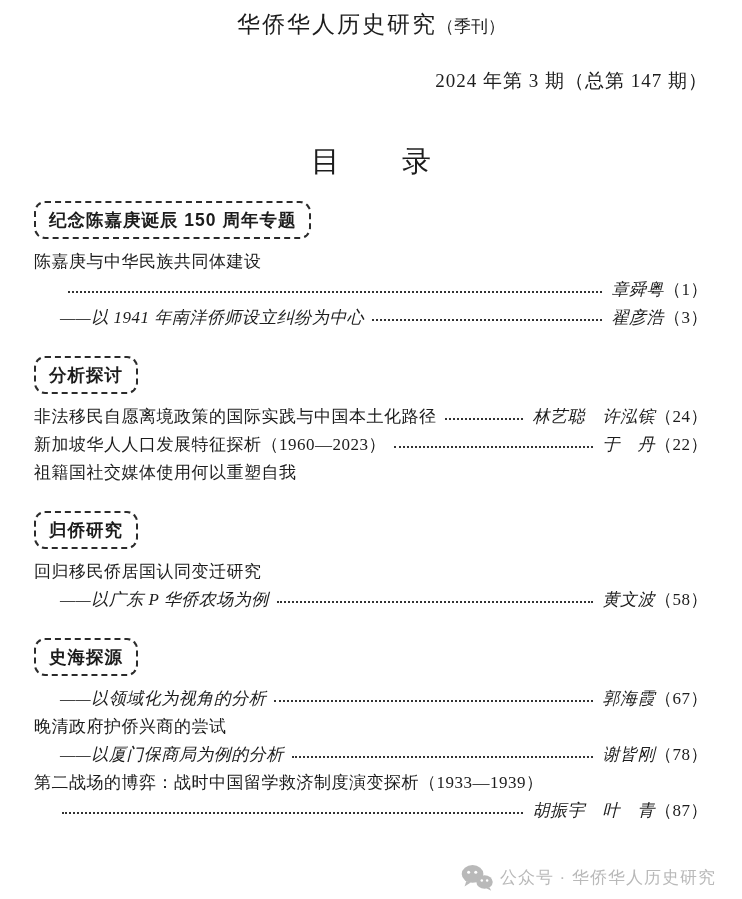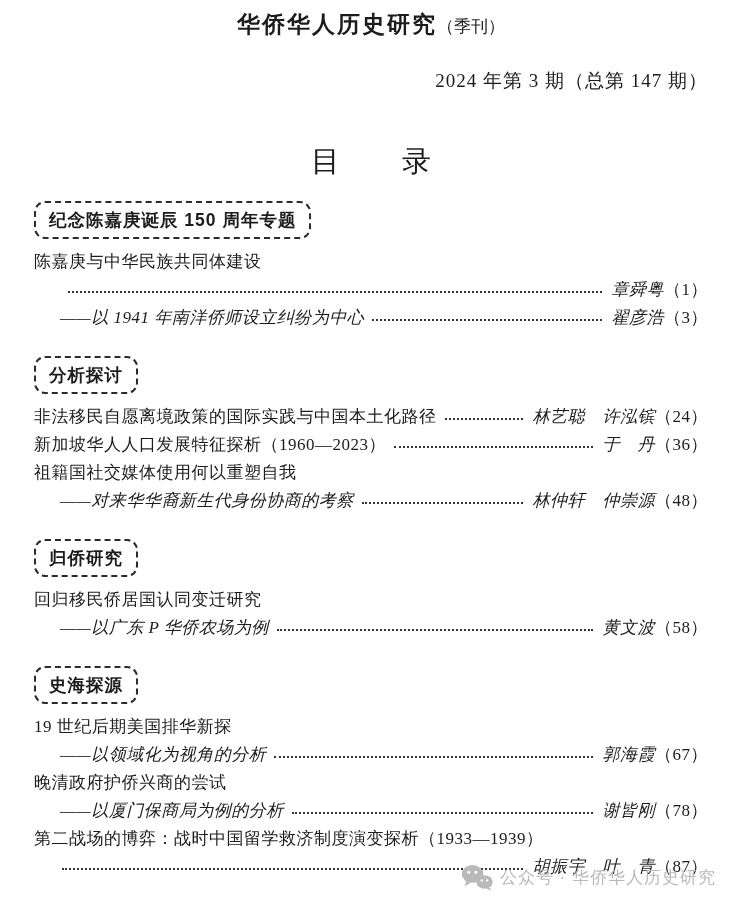--- a/index.html
+++ b/index.html
@@ -13,21 +13,21 @@
     padding: 8px 34px 0 34px;
     overflow: hidden;
     font-family: "Liberation Serif", "DejaVu Serif", serif;
     color: #1c1c1c;
   }
 
   
   .j-title { text-align: center; font-size: 23px; line-height: 32px; }
   .j-title .main {
     font-family: "Liberation Sans", "DejaVu Sans", sans-serif;
-    font-weight: bold; letter-spacing: 2px;
+    font-weight: normal; letter-spacing: 2px;
   }
   .j-title .suffix { font-size: 17px; }
   .issue {
     text-align: right; font-size: 19px; line-height: 27px;
     margin-top: 24px; letter-spacing: 1px;
   }
   .toc-title {
     text-align: center; font-weight: normal; font-size: 29px;
     line-height: 40px; margin-top: 47px;
   }
@@ -126,51 +126,42 @@
     <div class="row">
       <span class="t">非法移民自愿离境政策的国际实践与中国本土化路径</span>
       <span class="leader"></span>
       <span class="authors">林艺聪　许泓镔</span>
       <span class="page-no">（24）</span>
     </div>
     <div class="row">
       <span class="t">新加坡华人人口发展特征探析（1960—2023）</span>
       <span class="leader"></span>
       <span class="authors">于　丹</span>
-      <span class="page-no">（36）</span>
+      <span class="page-no">（22）</span>
     </div>
     <div class="row">
       <span class="t">祖籍国社交媒体使用何以重塑自我</span>
-    </div>
-    <div class="row indent">
-      <span class="sub">——对来华华裔新生代身份协商的考察</span>
-      <span class="leader"></span>
-      <span class="authors">林仲轩　仲崇源</span>
-      <span class="page-no">（48）</span>
     </div>
   </div>
 
   <div class="sec">
     <div class="section-badge">归侨研究</div>
     <div class="row">
       <span class="t">回归移民侨居国认同变迁研究</span>
     </div>
     <div class="row indent">
       <span class="sub">——以广东 P 华侨农场为例</span>
       <span class="leader"></span>
       <span class="authors">黄文波</span>
       <span class="page-no">（58）</span>
     </div>
   </div>
 
   <div class="sec">
     <div class="section-badge">史海探源</div>
-    <div class="row">
-      <span class="t">19 世纪后期美国排华新探</span>
-    </div>
     <div class="row indent">
       <span class="sub">——以领域化为视角的分析</span>
       <span class="leader"></span>
       <span class="authors">郭海霞</span>
       <span class="page-no">（67）</span>
     </div>
     <div class="row">
       <span class="t">晚清政府护侨兴商的尝试</span>
     </div>
     <div class="row indent">

